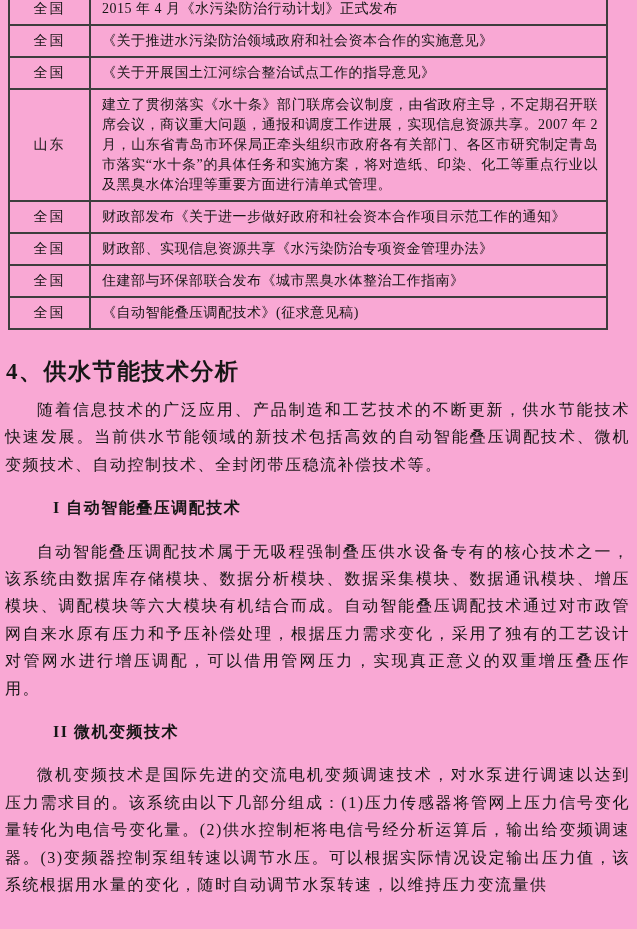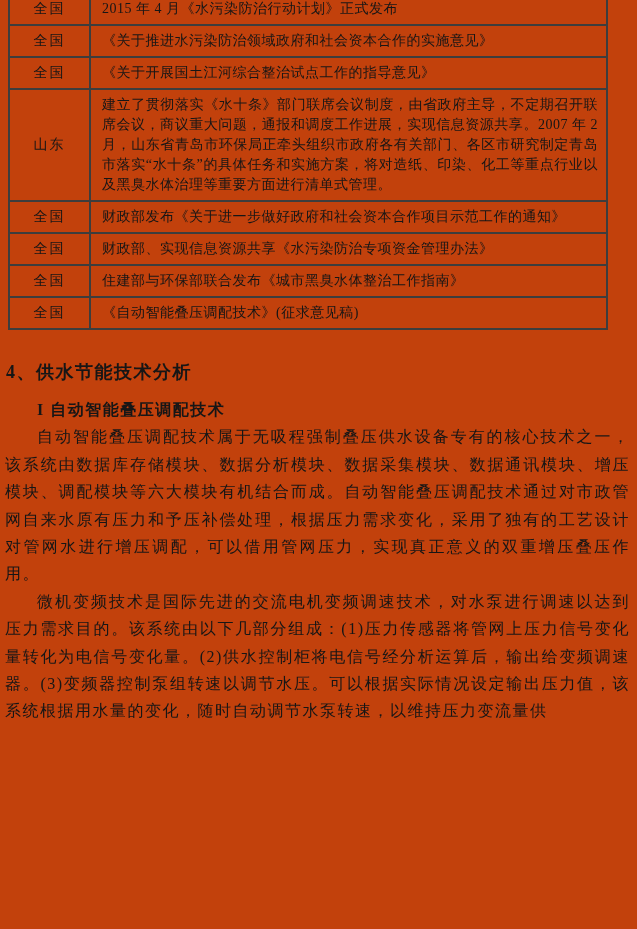--- a/index.html
+++ b/index.html
@@ -11,21 +11,21 @@
     width: 637px;
     height: 929px;
     overflow: hidden;
     color: #161616;
     font-family: "Liberation Serif", "DejaVu Serif", serif;
   }
   .page {
     width: 637px;
     height: 929px;
     overflow: hidden;
-    background: #c2410c;
+    background: #f9a8d4;
   }
   
   table.policy-table {
     border-collapse: collapse;
     table-layout: fixed;
     width: 600px;
     margin-left: 8px;
     margin-top: -8px; 
   }
   table.policy-table td {
@@ -40,39 +40,39 @@
     padding: 5px 2px;
     letter-spacing: 2px;
   }
   td.content-cell {
     padding: 5px 8px 5px 11px;
     text-align: justify;
     letter-spacing: 0.5px;
   }
   
   .section-heading {
-    font-size: 18px;
+    font-size: 23px;
     font-weight: bold;
     letter-spacing: 1.5px;
     margin: 28px 16px 0 6px;
     line-height: 28px;
   }
   .content {
     margin: 10px 7px 0 5px;
     font-size: 16px;
     line-height: 27.4px;
     letter-spacing: 1.5px;
     text-align: justify;
   }
   .content p.para {
     margin: 0;
     text-indent: 2em;
   }
   .content .subheading {
-    margin: 0;
+    margin: 16px;
     font-weight: bold;
     text-indent: 2em;
   }
 </style>
 </head>
 <body>
 
 <div class="page">
 
   <table class="policy-table">
@@ -108,18 +108,20 @@
         <tr>
           <td class="region-cell">全国</td>
           <td class="content-cell">《自动智能叠压调配技术》(征求意见稿)</td>
         </tr>
       </tbody>
   </table>
 
   <h2 class="section-heading">4、供水节能技术分析</h2>
 
   <div class="content">
+      <p class="para">随着信息技术的广泛应用、产品制造和工艺技术的不断更新，供水节能技术快速发展。当前供水节能领域的新技术包括高效的自动智能叠压调配技术、微机变频技术、自动控制技术、全封闭带压稳流补偿技术等。</p>
       <div class="subheading">I 自动智能叠压调配技术</div>
       <p class="para">自动智能叠压调配技术属于无吸程强制叠压供水设备专有的核心技术之一，该系统由数据库存储模块、数据分析模块、数据采集模块、数据通讯模块、增压模块、调配模块等六大模块有机结合而成。自动智能叠压调配技术通过对市政管网自来水原有压力和予压补偿处理，根据压力需求变化，采用了独有的工艺设计对管网水进行增压调配，可以借用管网压力，实现真正意义的双重增压叠压作用。</p>
+      <div class="subheading">II 微机变频技术</div>
       <p class="para">微机变频技术是国际先进的交流电机变频调速技术，对水泵进行调速以达到压力需求目的。该系统由以下几部分组成：(1)压力传感器将管网上压力信号变化量转化为电信号变化量。(2)供水控制柜将电信号经分析运算后，输出给变频调速器。(3)变频器控制泵组转速以调节水压。可以根据实际情况设定输出压力值，该系统根据用水量的变化，随时自动调节水泵转速，以维持压力变流量供</p>
     </div>
 
 </div>
 
 </body></html>

